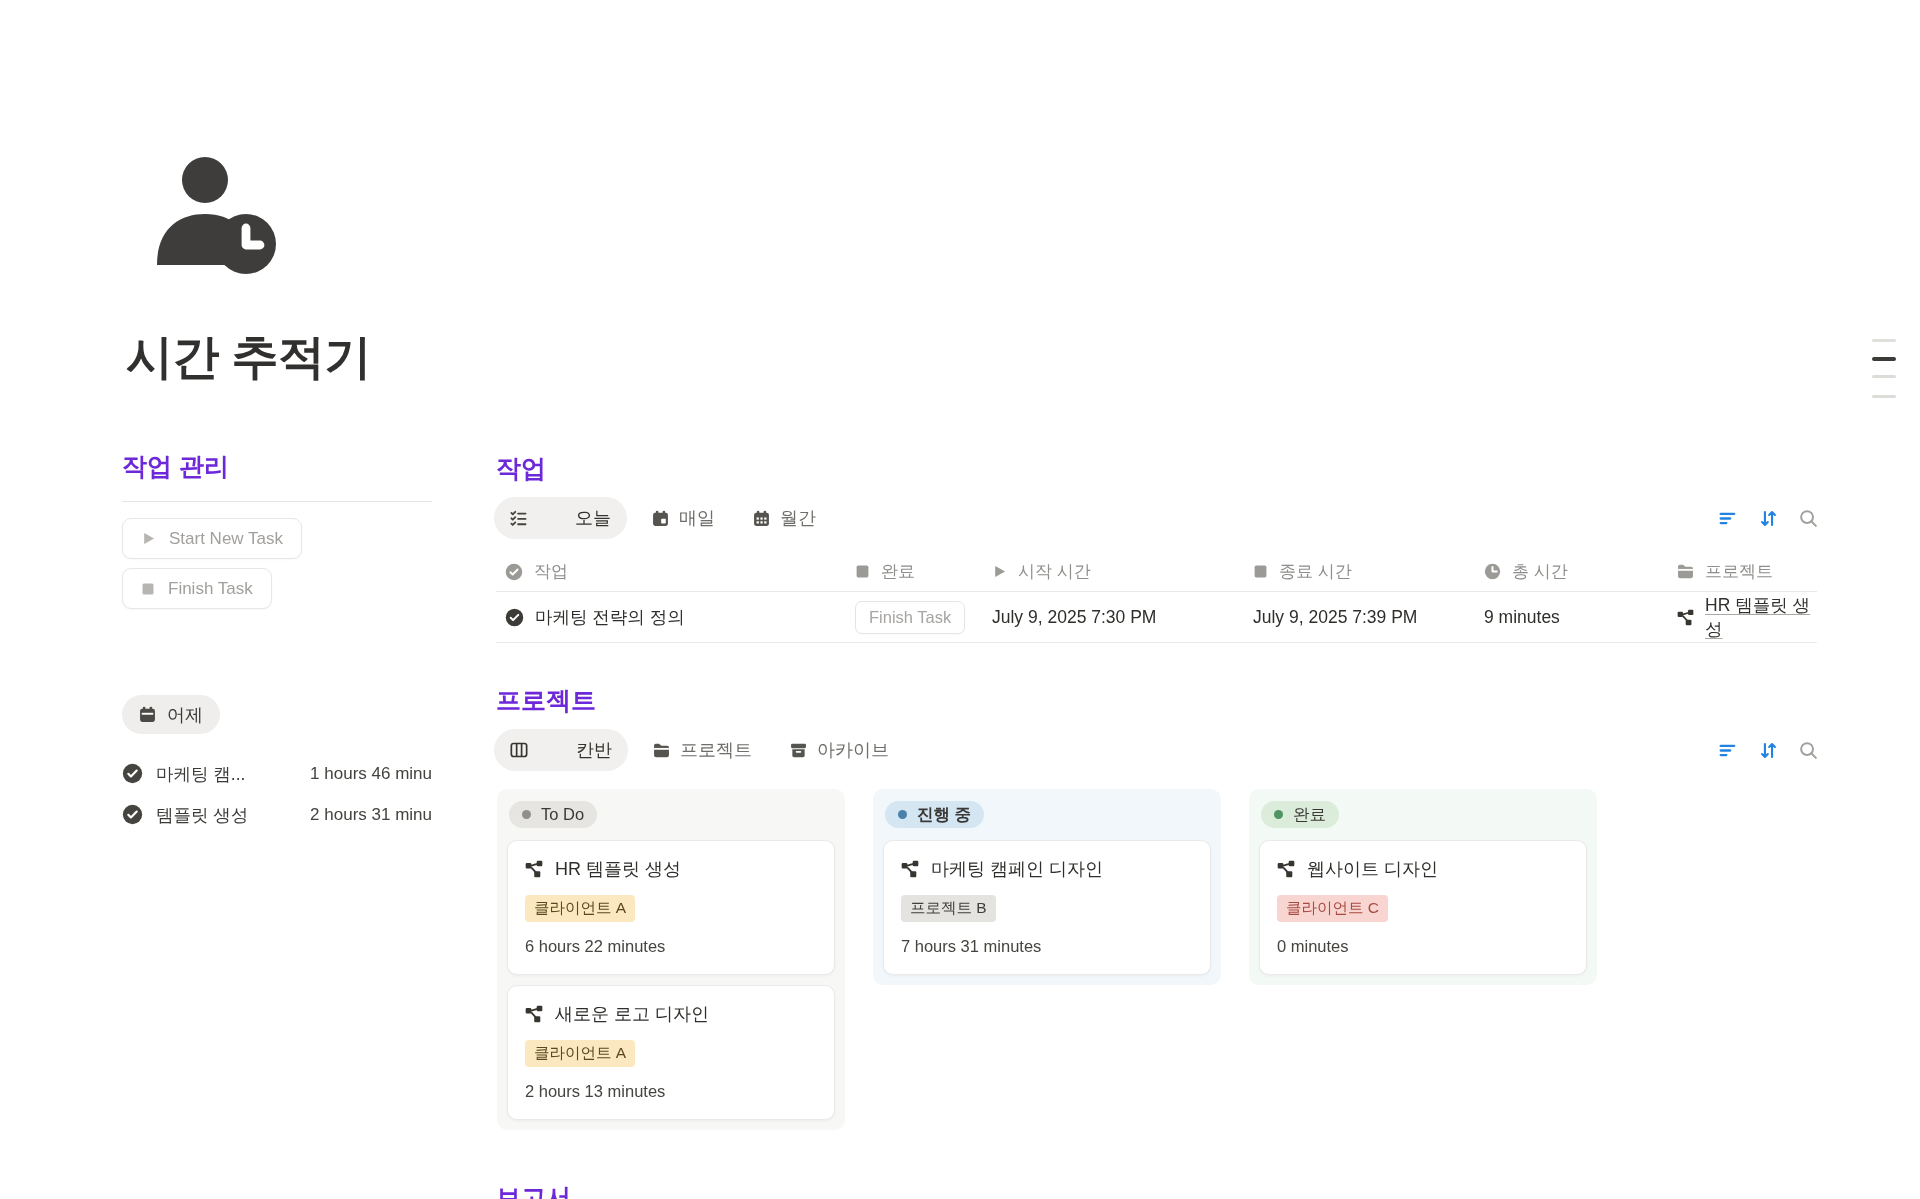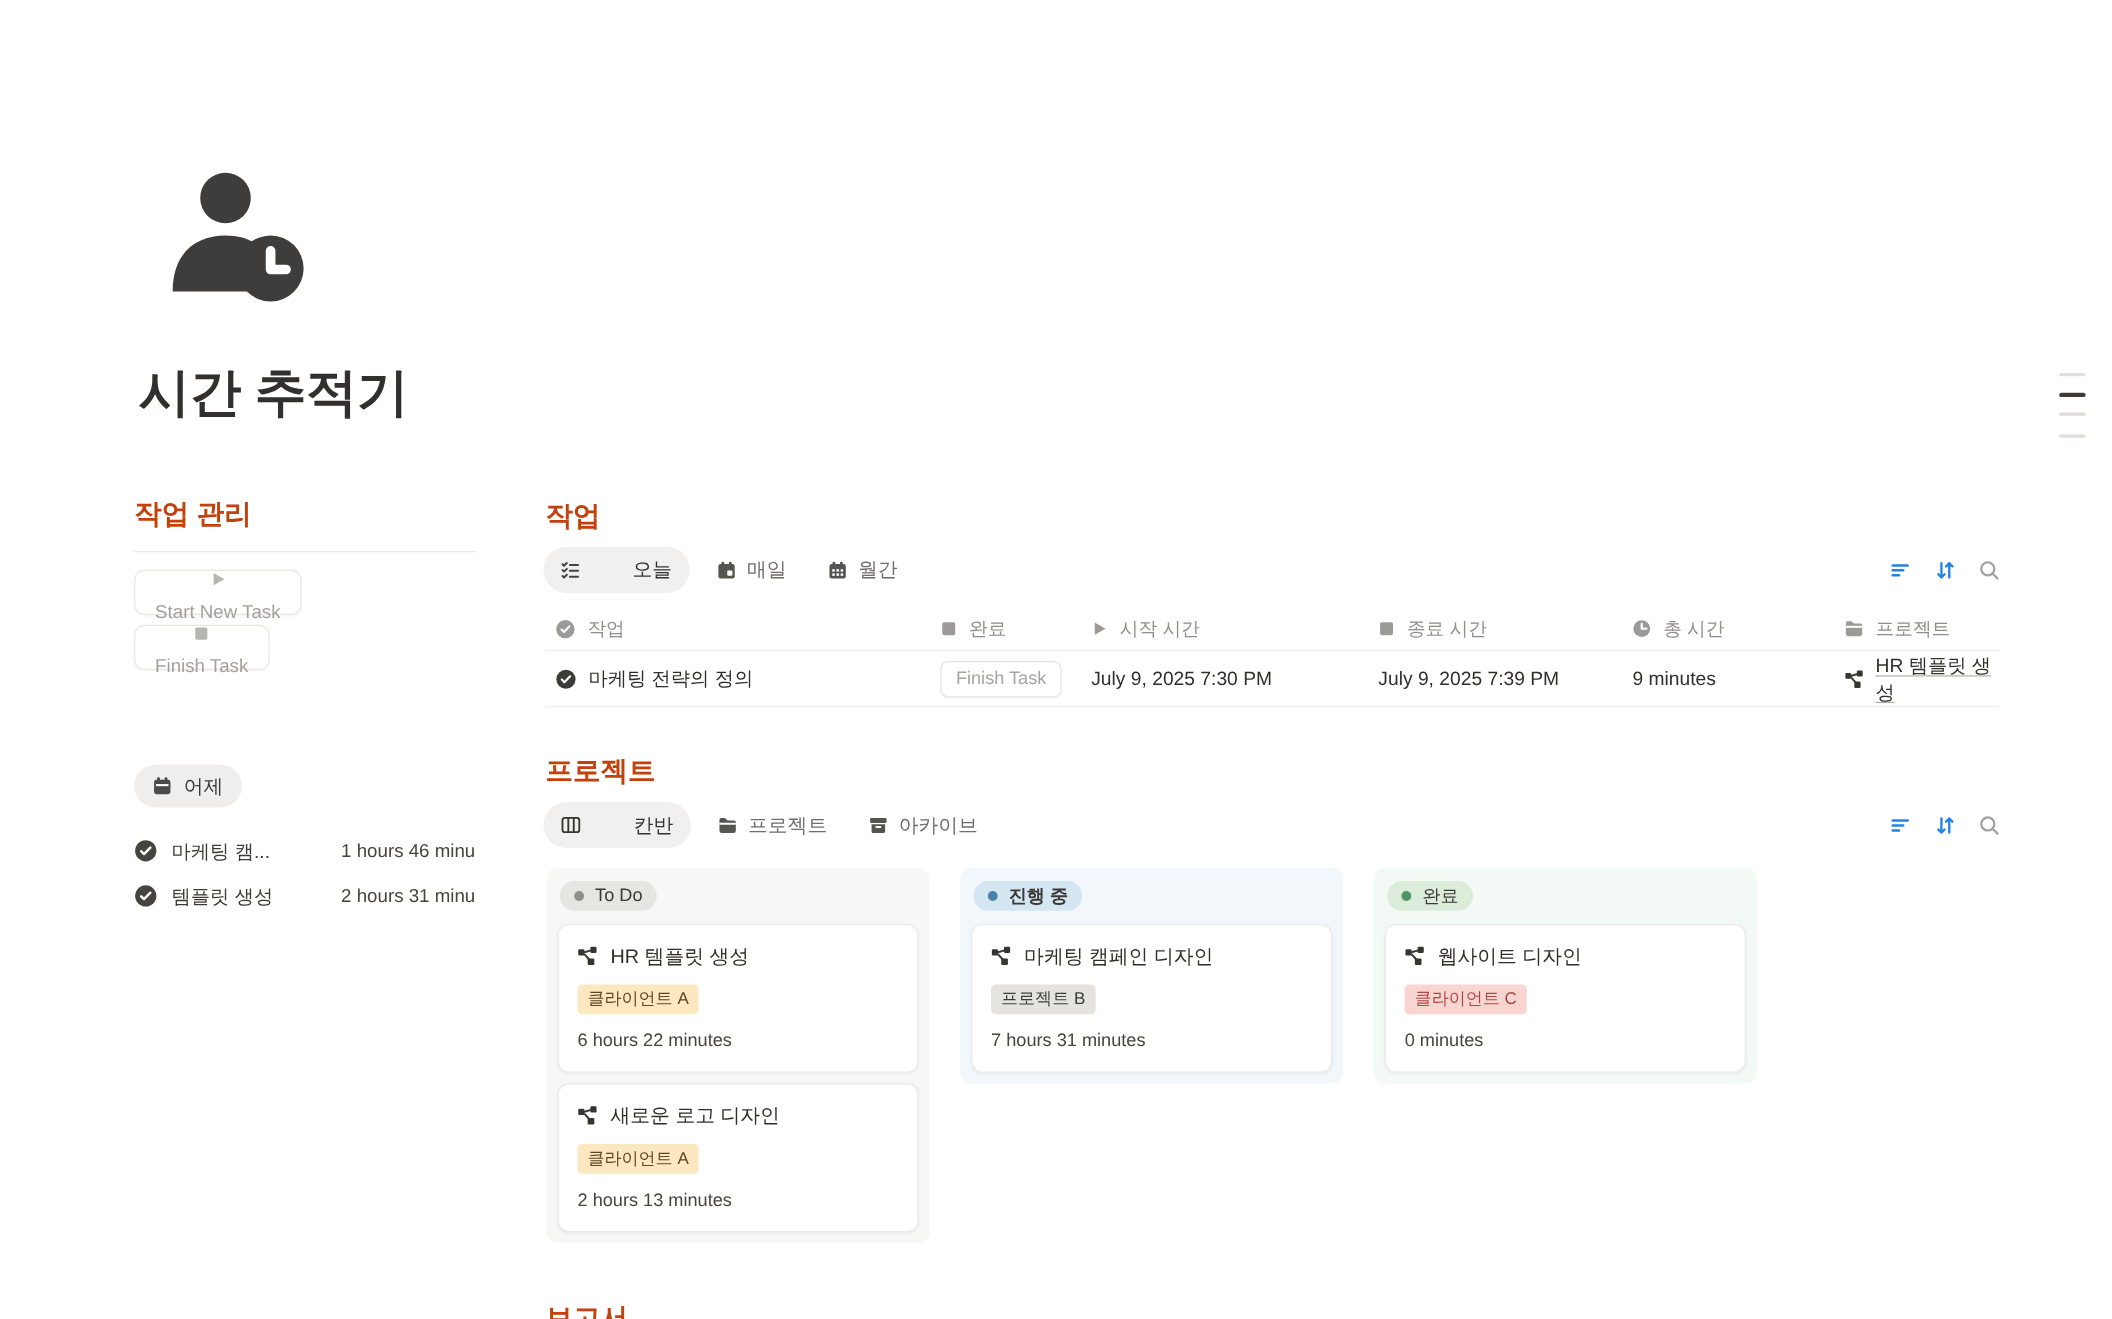--- a/index.html
+++ b/index.html
@@ -6,26 +6,26 @@
   html,body { background:#ffffff; }
   body { font-family:"Liberation Sans","DejaVu Sans",sans-serif; color:#33322f; }
   .page { position:relative; width:1920px; height:1199px; background:#ffffff; overflow:hidden; }
 
   
   .page-icon { position:absolute; left:141px; top:153px; width:146px; height:126px; }
   .page-title { position:absolute; left:126px; top:326px; font-size:47px; font-weight:700; color:#31302e; letter-spacing:-0.5px; }
 
   
   .sidebar { position:absolute; left:122px; top:450px; width:310px; }
-  .section-heading { font-size:25px; font-weight:700; color:#c2410c; }
+  .section-heading { font-size:25px; font-weight:700; color:#6d28d9; }
   .sidebar-divider { margin-top:18px; border-top:1px solid #e6e5e2; width:100%; }
   .task-btn { display:flex; align-items:center; gap:13px; height:41px; padding:0 18px;
     border:1px solid #e7e6e3; border-radius:9px; background:#fff; color:#a2a09c; font-size:17px;
     width:-moz-fit-content; width:fit-content; margin-top:16px; cursor:pointer;
-    box-shadow:0 1px 2px rgba(15,15,15,.03); font-family:inherit;flex-direction:column; }
+    box-shadow:0 1px 2px rgba(15,15,15,.03); font-family:inherit; }
   .task-btn + .task-btn { margin-top:9px; }
 
   .yesterday { position:absolute; left:122px; top:695px; width:310px; }
   .yesterday-pill { display:inline-flex; align-items:center; gap:11px; height:39px; padding:0 17px;
     background:#efeeec; border-radius:20px; font-size:18px; color:#3a3935; }
   .y-list { margin-top:19px; }
   .y-item { position:relative; display:flex; align-items:center; height:41px; }
   .y-item .y-label { margin-left:13px; font-size:17.5px; color:#3b3a37; }
   .y-item .y-time { position:absolute; right:0; font-size:17px; color:#44433f;margin-left:28px; }
 

